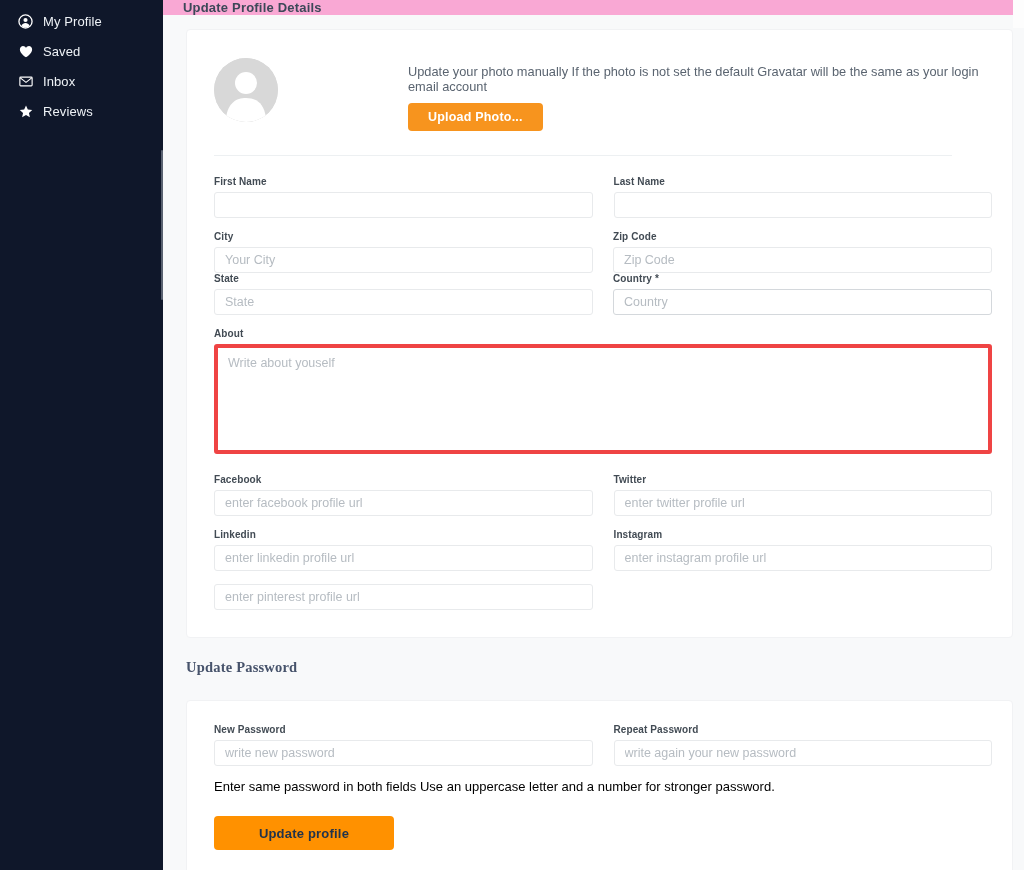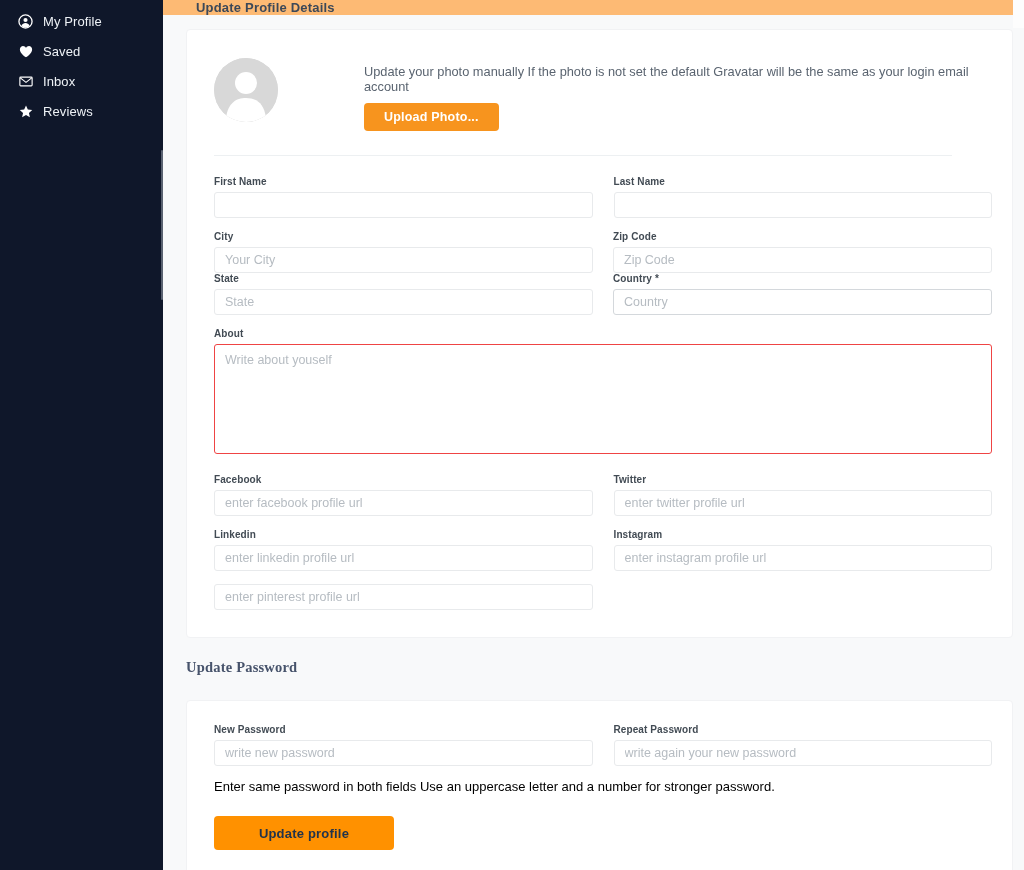--- a/index.html
+++ b/index.html
@@ -9,49 +9,49 @@
   
   .sidebar { width:163px; min-width:163px; background:#0f172a; height:870px; padding-top:6px; position:relative; }
   .side-item { display:flex; align-items:center; height:30px; padding-left:18px; cursor:pointer; }
   .side-item .icon { width:15px; height:15px; display:inline-flex; align-items:center; justify-content:center; margin-right:10px; }
   .side-item .icon svg { display:block; }
   .side-label { color:#eef2f6; font-size:13px; letter-spacing:.1px; }
   .side-thumb { position:absolute; right:0; top:150px; width:2px; height:150px; background:rgba(233,239,245,.35); border-radius:2px; }
 
   
   .main { flex:1; display:flex; flex-direction:column; position:relative; }
-  .topbar { height:28px; background:#fdba74; display:flex; align-items:flex-start; padding-left:33px; }
+  .topbar { height:28px; background:#f9a8d4; display:flex; align-items:flex-start; padding-left:20px; }
   .topbar span { color:#3c4858; font-size:13px; font-weight:700; letter-spacing:.2px; }
   .right-strip { position:absolute; top:0; right:0; width:11px; height:28px; background:#fdfdfd; }
 
   .content { padding:14px 11px 0 23px; }
 
   .card { background:#ffffff; border:1px solid #f1f2f4; border-radius:4px; }
   .card-profile { padding:28px 20px 14px 27px; }
   .card-password { padding:23px 20px 30px 27px; height:200px; }
 
   
-  .avatar-row { display:flex; align-items:flex-start; }
+  .avatar-row { display:flex; align-items:flex-start;gap:44px; }
   .avatar { width:64px; height:64px; border-radius:50%; background:#d8d8d8; overflow:hidden; flex:none; }
   .avatar svg { display:block; }
   .avatar-side { margin-left:86px; padding-top:6px; }
   .photo-help { color:#5a6470; font-size:12.8px; margin-bottom:9px; }
   .btn-upload { background:#f7941e; color:#ffffff; border:none; border-radius:4px; font-family:"Liberation Sans",sans-serif;
                 font-size:12.5px; font-weight:700; height:28px; padding:0 20px; cursor:pointer; letter-spacing:.2px;text-align:center; }
 
   hr.divider { border:none; border-top:1px solid #edf0f2; margin:24px 40px 20px 0; }
 
   
   .grid-2 { display:grid; grid-template-columns:1fr 1fr; column-gap:21px; margin-bottom:13px; }
   .grid-4 { display:grid; grid-template-columns:1fr 1fr; column-gap:20px; margin-bottom:13px; }
   .field label { display:block; color:#424b54; font-size:10px; font-weight:700; margin-bottom:5px; letter-spacing:.1px; }
   .field input { width:100%; height:26px; border:1px solid #e8eaec; border-radius:3px; padding:0 10px;
                  font-family:"Liberation Sans",sans-serif; font-size:12.5px; color:#333; background:#fff; }
   .field input.emph { border-color:#d4d8dc; }
-  .field textarea { width:100%; height:110px; border:1px solid #ef4444; border-radius:3px; padding:8px 10px; resize:none;
+  .field textarea { width:100%; height:110px; border:4px solid #ef4444; border-radius:3px; padding:8px 10px; resize:none;
                     font-family:"Liberation Sans",sans-serif; font-size:12.5px; color:#333; }
   .field input::placeholder, .field textarea::placeholder { color:#b6bcc2; opacity:1; }
   .field-about { margin-bottom:16px; }
 
   .section-title { color:#47536b; font-size:14.5px; font-weight:700; letter-spacing:.2px; margin:21px 0 24px 0;font-family:Liberation Serif, serif; }
 
   .pw-help { color:#000000; font-size:13px; margin-top:13px; }
   .btn-submit { margin-top:22px; background:#ff9100; color:#22334a; border:none; border-radius:4px; width:180px; height:34px;
                 font-family:"Liberation Sans",sans-serif; font-size:13px; font-weight:700; cursor:pointer; letter-spacing:.2px; }
 </style>

